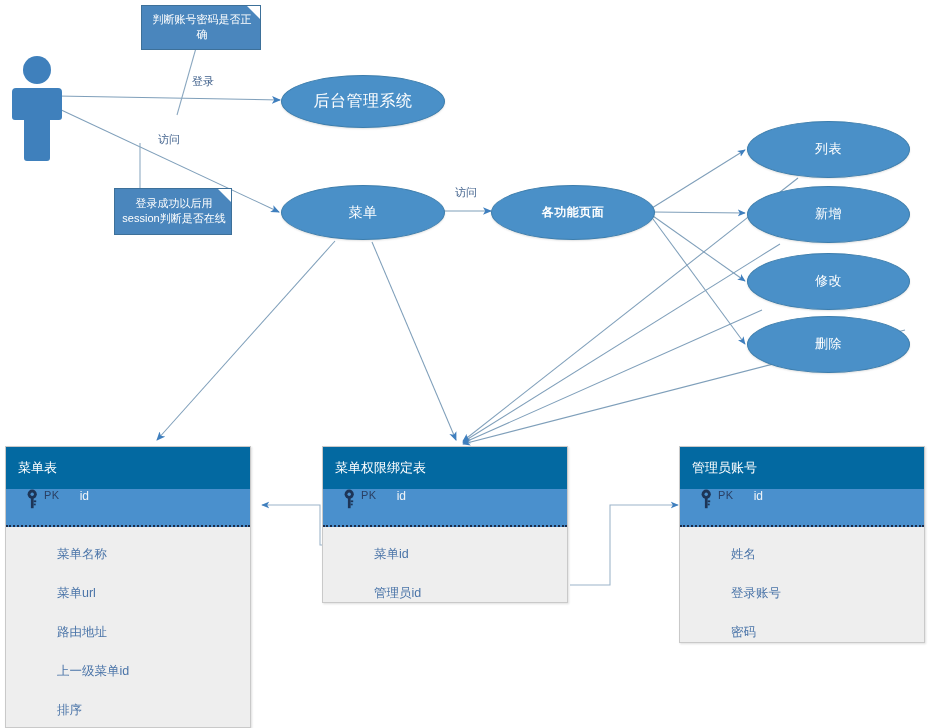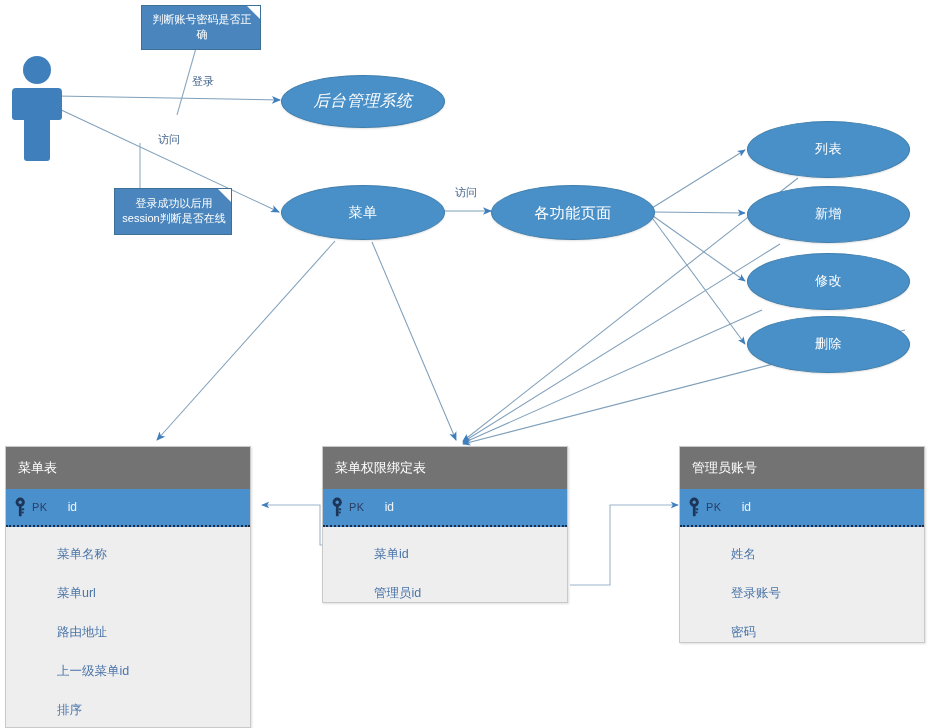--- a/index.html
+++ b/index.html
@@ -52,36 +52,36 @@
 
   
   .table{
     position:absolute;
     box-sizing:border-box;
     border:1px solid #c9c9c9;
     background:#eeeeee;
     box-shadow:1px 1px 2px rgba(0,0,0,.13);
   }
   .tbl-title{
-    background:#737373;
+    background:#0369a1;
     color:#ffffff;
     font-size:13px;
     padding:10px 0 10px 12px;
     box-sizing:border-box;
     height:42px;
     display:flex;align-items:center;
   }
   .tbl-pk{
     background:#4a90cd;
     color:#ffffff;
     font-size:12px;
     height:38px;
     box-sizing:border-box;
-    display:flex;align-items:center;
-    padding-left:8px;
+    display:flex;
+    padding-left:20px;
     border-bottom:2px dotted #1b2c4a;
     position:relative;
   }
   .tbl-pk .keyicon{width:16px;height:20px;margin-right:2px;flex:0 0 auto;}
   .tbl-pk .pklabel{font-size:11px;color:#2a3f63;margin-right:20px;letter-spacing:.5px;}
   .tbl-pk .pkname{color:#f0f4f8;font-size:12px;}
   .tbl-rows{padding:8px;}
   .tbl-row{
     height:39px;
     display:flex;align-items:center;
@@ -146,29 +146,29 @@
   <div class="note" style="left:141px;top:5px;width:120px;height:45px;">
     <span>判断账号密码是否正确</span>
     <i class="fold"></i>
   </div>
 
   <div class="note" style="left:70px;top:188px;width:118px;height:47px;margin-left:44px;">
     <span>登录成功以后用session判断是否在线</span>
     <i class="fold"></i>
   </div>
 
-  <div class="ellipse" style="left:281px;top:75px;width:162px;height:51px;font-size:16px;font-style:italic;">
+  <div class="ellipse" style="left:281px;top:75px;width:162px;height:51px;font-size:16px;">
     <span>后台管理系统</span>
   </div>
 
   <div class="ellipse" style="left:281px;top:185px;width:162px;height:53px;font-size:14px;">
     <span>菜单</span>
   </div>
 
-  <div class="ellipse" style="left:491px;top:185px;width:162px;height:53px;font-size:15px;">
+  <div class="ellipse" style="left:491px;top:185px;width:162px;height:53px;font-size:12px;font-weight:bold;">
     <span>各功能页面</span>
   </div>
 
   <div class="ellipse" style="left:747px;top:121px;width:161px;height:55px;font-size:13px;">
     <span>列表</span>
   </div>
 
   <div class="ellipse" style="left:747px;top:186px;width:161px;height:55px;font-size:13px;">
     <span>新增</span>
   </div>

